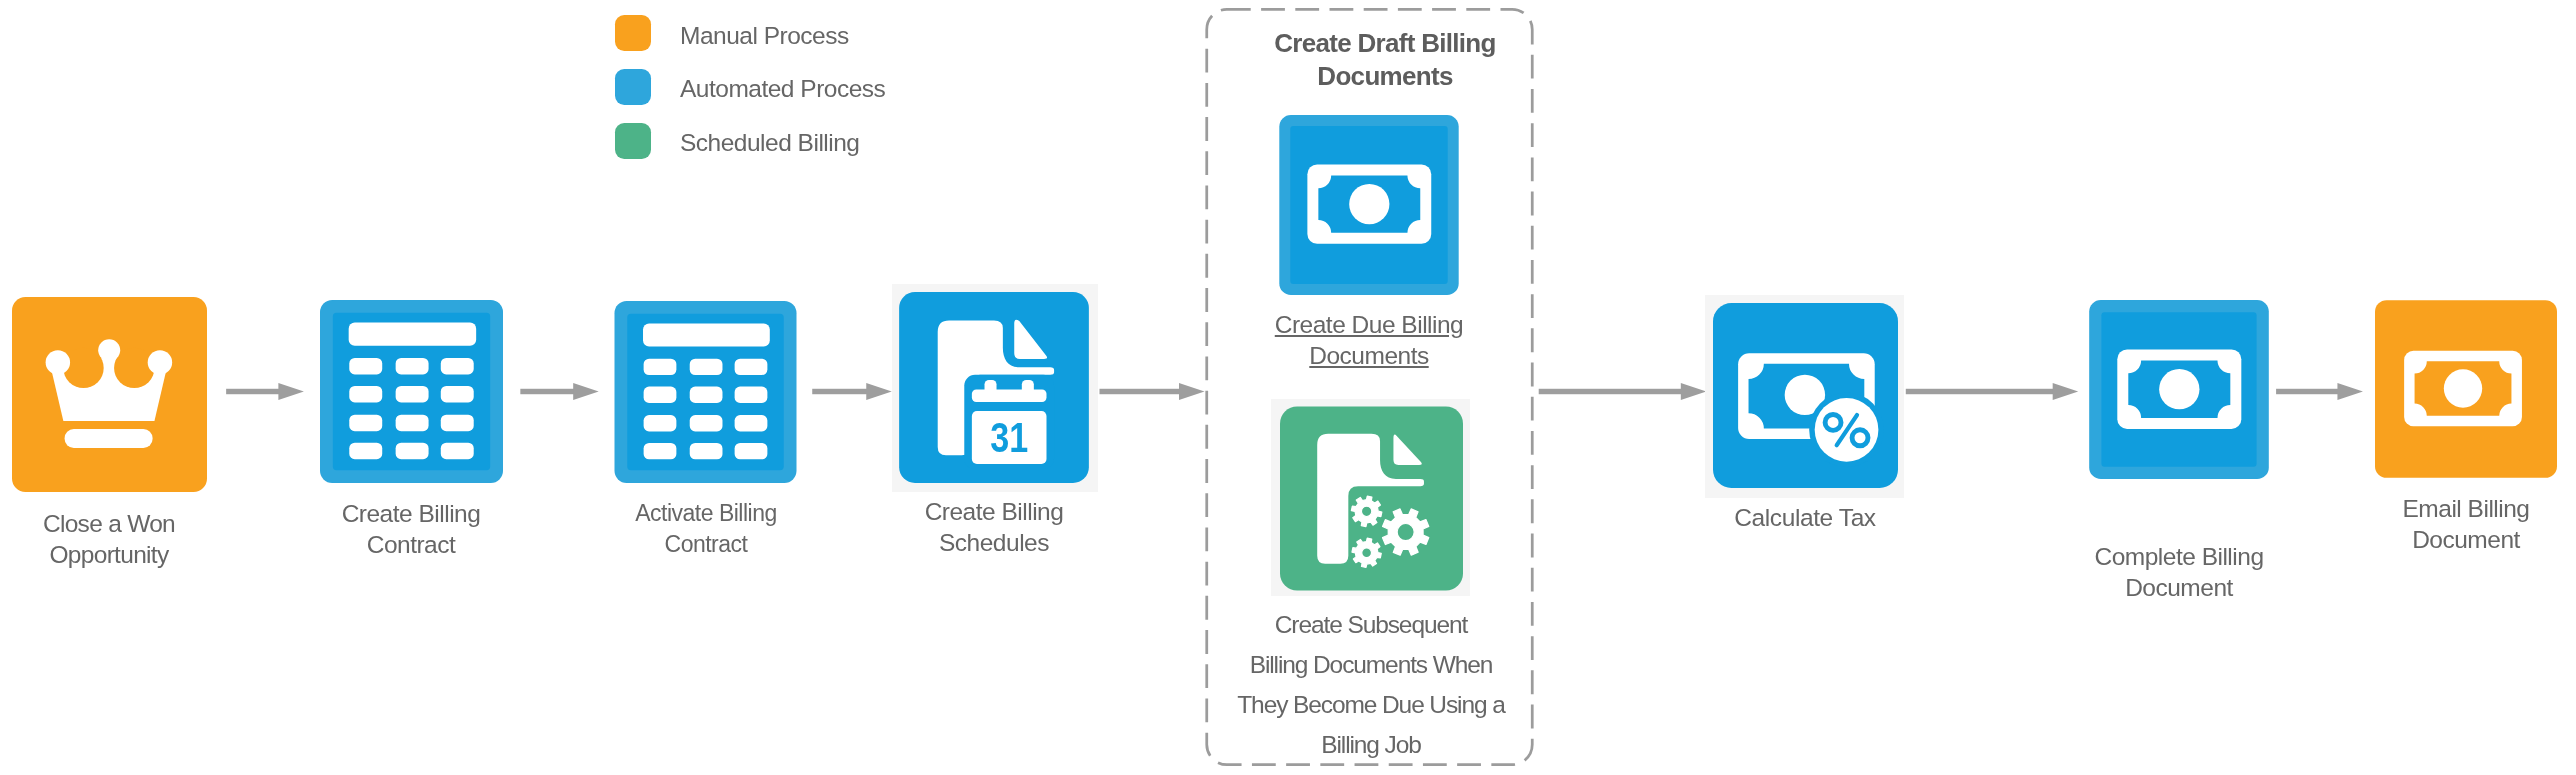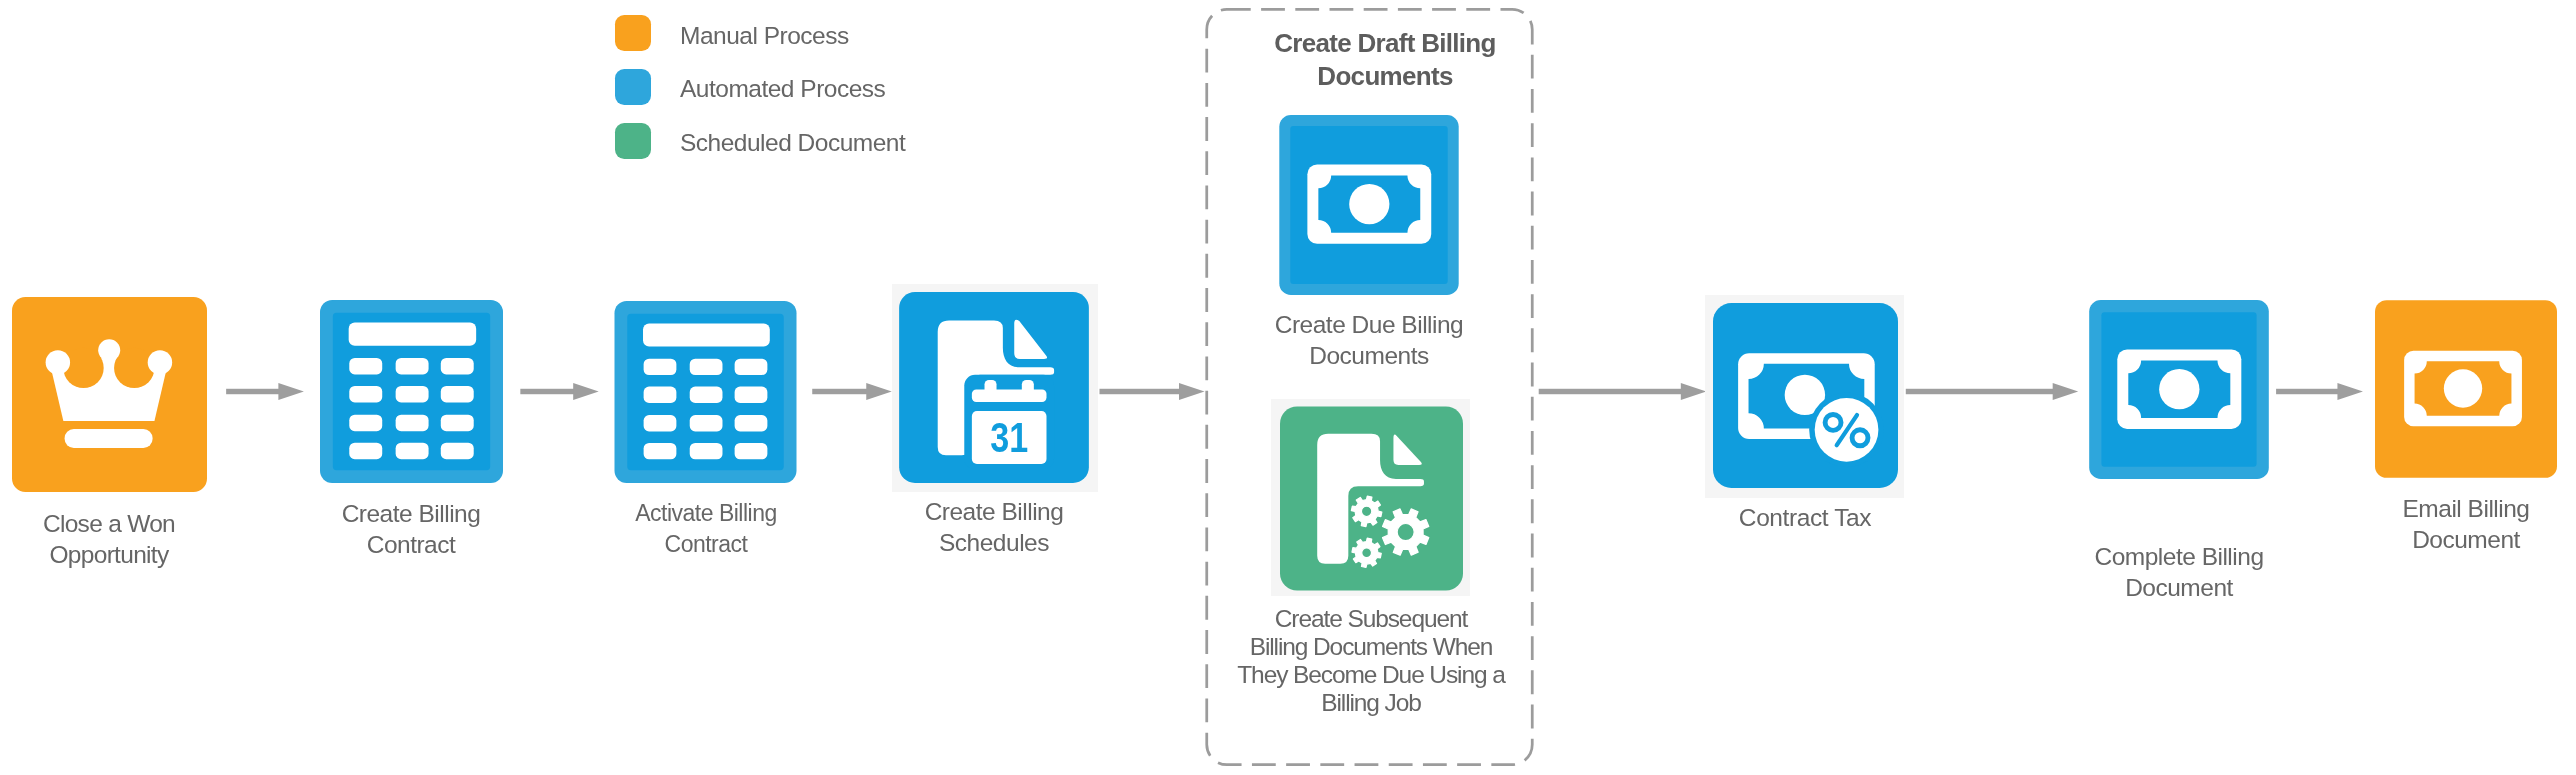--- a/index.html
+++ b/index.html
@@ -3,21 +3,21 @@
 html,body{margin:0;padding:0;background:#fff;}
 #c{position:relative;width:2576px;height:776px;font-family:"Liberation Sans",sans-serif;overflow:hidden;}
 .lbl{position:absolute;font-size:24.5px;line-height:31px;color:#666666;text-align:center;letter-spacing:-0.5px;}
 </style></head><body>
 <div id="c">
 <div style="position:absolute;left:615px;top:15.3px;width:36px;height:36px;border-radius:9.2px;background:#F9A11E"></div>
 <div style="position:absolute;left:615px;top:69px;width:36px;height:36px;border-radius:9.2px;background:#2EA6DC"></div>
 <div style="position:absolute;left:615px;top:123px;width:36px;height:36px;border-radius:9.2px;background:#4DB388"></div>
 <div class="lbl" style="left:680px;top:73px;text-align:left;width:306px">Automated Process</div>
 <div class="lbl" style="left:680px;top:19.6px;text-align:left;width:306px">Manual Process</div>
-<div class="lbl" style="left:680px;top:127px;text-align:left;width:306px">Scheduled Document</div>
+<div class="lbl" style="left:680px;top:127px;text-align:left;width:306px">Scheduled Billing</div>
 <svg style="position:absolute;left:226px;top:383px" width="78" height="17" viewBox="0 0 128 28">
       <rect x="0" y="9.5" width="88" height="9" fill="#9E9E9E"></rect>
       <polygon points="86,0 128,14.0 86,28" fill="#9E9E9E"></polygon>
     </svg>
 <svg style="position:absolute;left:520px;top:383px" width="79" height="17" viewBox="0 0 129 28">
       <rect x="0" y="9.5" width="89" height="9" fill="#9E9E9E"></rect>
       <polygon points="87,0 129,14.0 87,28" fill="#9E9E9E"></polygon>
     </svg>
 <svg style="position:absolute;left:812px;top:383px" width="80" height="17" viewBox="0 0 131 28">
       <rect x="0" y="9.5" width="91" height="9" fill="#9E9E9E"></rect>
@@ -137,18 +137,18 @@
 <rect width="298" height="291" rx="19" fill="#F9A11E"></rect>
 <rect x="47.7" y="83.0" width="192.9" height="123.5" rx="15.2" fill="#fff"></rect>
       <path d="M84.8,100.1 L203.4,100.1 A20.0,20.0 0 0 0 223.4,120.1 L223.4,169.4 A20.0,20.0 0 0 0 203.4,189.4 L84.8,189.4 A20.0,20.0 0 0 0 64.8,169.4 L64.8,120.1 A20.0,20.0 0 0 0 84.8,100.1 Z" fill="#F9A11E"></path>
       <circle cx="144.1" cy="144.7" r="31.4" fill="#fff"></circle>
     </svg>
 <div class="lbl" style="left:-105px;top:508px;width:428px;font-size:24.5px;line-height:31px;color:#666666;letter-spacing:-0.7px;">Close a Won<br>Opportunity</div>
 <div class="lbl" style="left:197px;top:498px;width:428px;font-size:24.5px;line-height:31px;color:#666666;letter-spacing:-0.5px;">Create Billing<br>Contract</div>
 <div class="lbl" style="left:492px;top:498px;width:428px;font-size:23px;line-height:31px;color:#666666;letter-spacing:-0.5px;">Activate Billing<br>Contract</div>
 <div class="lbl" style="left:780px;top:496px;width:428px;font-size:24.5px;line-height:31px;color:#666666;letter-spacing:-0.5px;">Create Billing<br>Schedules</div>
 <div class="lbl" style="left:1171px;top:27px;width:428px;font-size:26px;line-height:33px;color:#5D5D5D;letter-spacing:-0.7px;font-weight:bold;">Create Draft Billing<br>Documents</div>
-<div class="lbl" style="left:1155px;top:309px;width:428px;font-size:24.5px;line-height:31px;color:#666666;letter-spacing:-0.5px;">Create Due Billing<br>Documents</div>
-<div class="lbl" style="left:1157px;top:605px;width:428px;font-size:24.5px;line-height:28px;color:#666666;letter-spacing:-1.1px;">Create Subsequent<br>Billing Documents When<br>They Become Due Using a<br>Billing Job</div>
-<div class="lbl" style="left:1591px;top:502px;width:428px;font-size:24.5px;line-height:31px;color:#666666;letter-spacing:-0.4px;">Contract Tax</div>
+<div class="lbl" style="left:1155px;top:309px;width:428px;font-size:24.5px;line-height:31px;color:#666666;letter-spacing:-0.5px;text-decoration:underline;">Create Due Billing<br>Documents</div>
+<div class="lbl" style="left:1157px;top:605px;width:428px;font-size:24.5px;line-height:40px;color:#666666;letter-spacing:-1.1px;">Create Subsequent<br>Billing Documents When<br>They Become Due Using a<br>Billing Job</div>
+<div class="lbl" style="left:1591px;top:502px;width:428px;font-size:24.5px;line-height:31px;color:#666666;letter-spacing:-0.4px;">Calculate Tax</div>
 <div class="lbl" style="left:1965px;top:493px;width:428px;font-size:24.5px;line-height:31px;color:#666666;letter-spacing:-0.5px;margin-top:48px;">Complete Billing<br>Document</div>
 <div class="lbl" style="left:2252px;top:493px;width:428px;font-size:24.5px;line-height:31px;color:#666666;letter-spacing:-0.5px;">Email Billing<br>Document</div>
 </div>
 
 </body></html>

